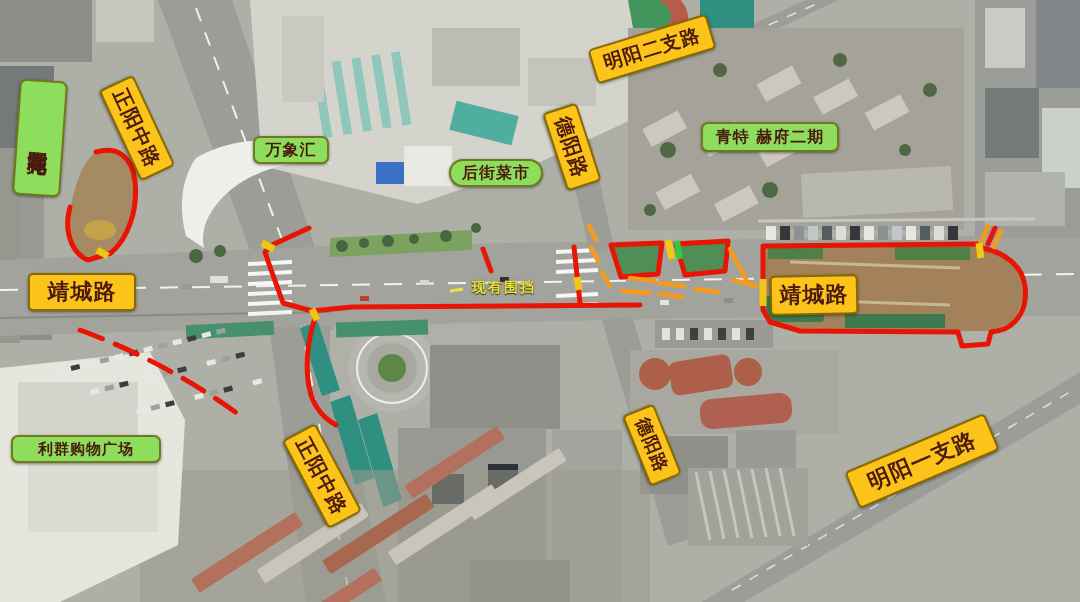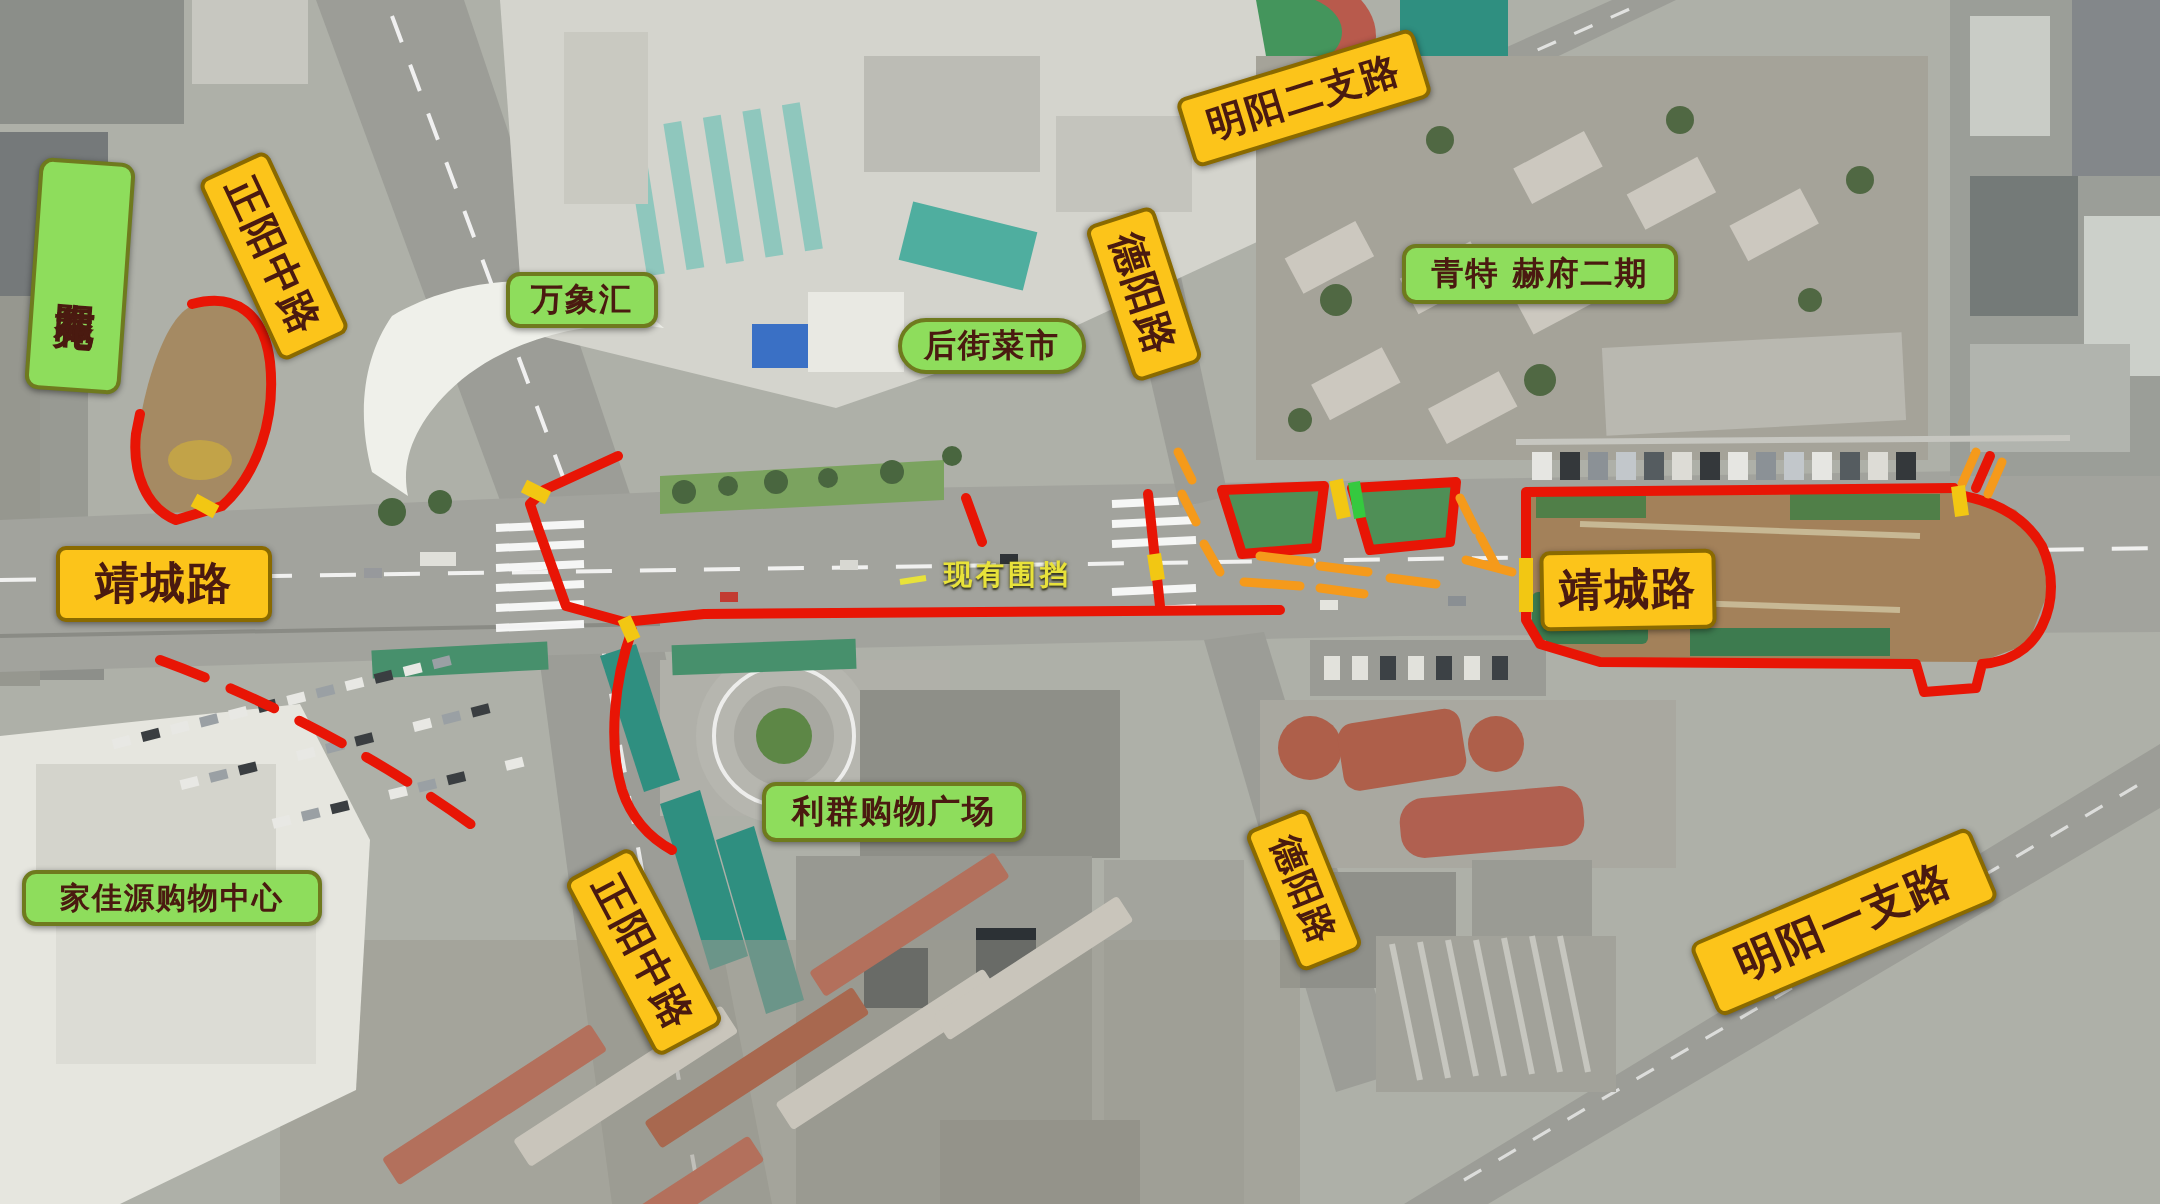--- a/index.html
+++ b/index.html
@@ -340,18 +340,17 @@
 <div class="lbl rlabel" style="left:28px;top:273px;width:104px;height:34px;font-size:22px;">靖城路</div>
 <div class="lbl rlabel" style="left:770px;top:275px;width:84px;height:36px;font-size:22px;transform:rotate(-1deg);">靖城路</div>
 <div class="lbl rlabel" style="left:272px;top:457px;width:96px;height:34px;font-size:20px;transform:rotate(62deg);">正阳中路</div>
 <div class="lbl rlabel" style="left:614px;top:428px;width:72px;height:30px;font-size:18px;transform:rotate(68deg);">德阳路</div>
 <div class="lbl rlabel" style="left:846px;top:441px;width:148px;height:36px;font-size:22px;transform:rotate(-23deg);">明阳一支路</div>
 
 <div class="lbl plabel vtext" style="left:16px;top:80px;width:44px;height:112px;font-size:20px;transform:rotate(4deg);">春阳花苑</div>
 <div class="lbl plabel" style="left:253px;top:136px;width:72px;height:24px;font-size:16px;">万象汇</div>
 <div class="lbl plabel" style="left:449px;top:159px;width:90px;height:24px;font-size:16px;border-radius:14px;">后街菜市</div>
 <div class="lbl plabel" style="left:701px;top:122px;width:134px;height:26px;font-size:16px;">青特 赫府二期</div>
-<div class="lbl plabel" style="left:381px;top:391px;width:128px;height:26px;font-size:16px;">利群购物广场</div>
-<div class="lbl plabel" style="left:11px;top:435px;width:146px;height:24px;font-size:15px;">家佳源购物中心</div>
+<div class="lbl plabel" style="left:11px;top:435px;width:146px;height:24px;font-size:15px;">利群购物广场</div>
 
 <span class="roadnote" style="left:472px;top:279px;text-align:right;">现有围挡</span>
 
 </div>
 
 </body></html>

